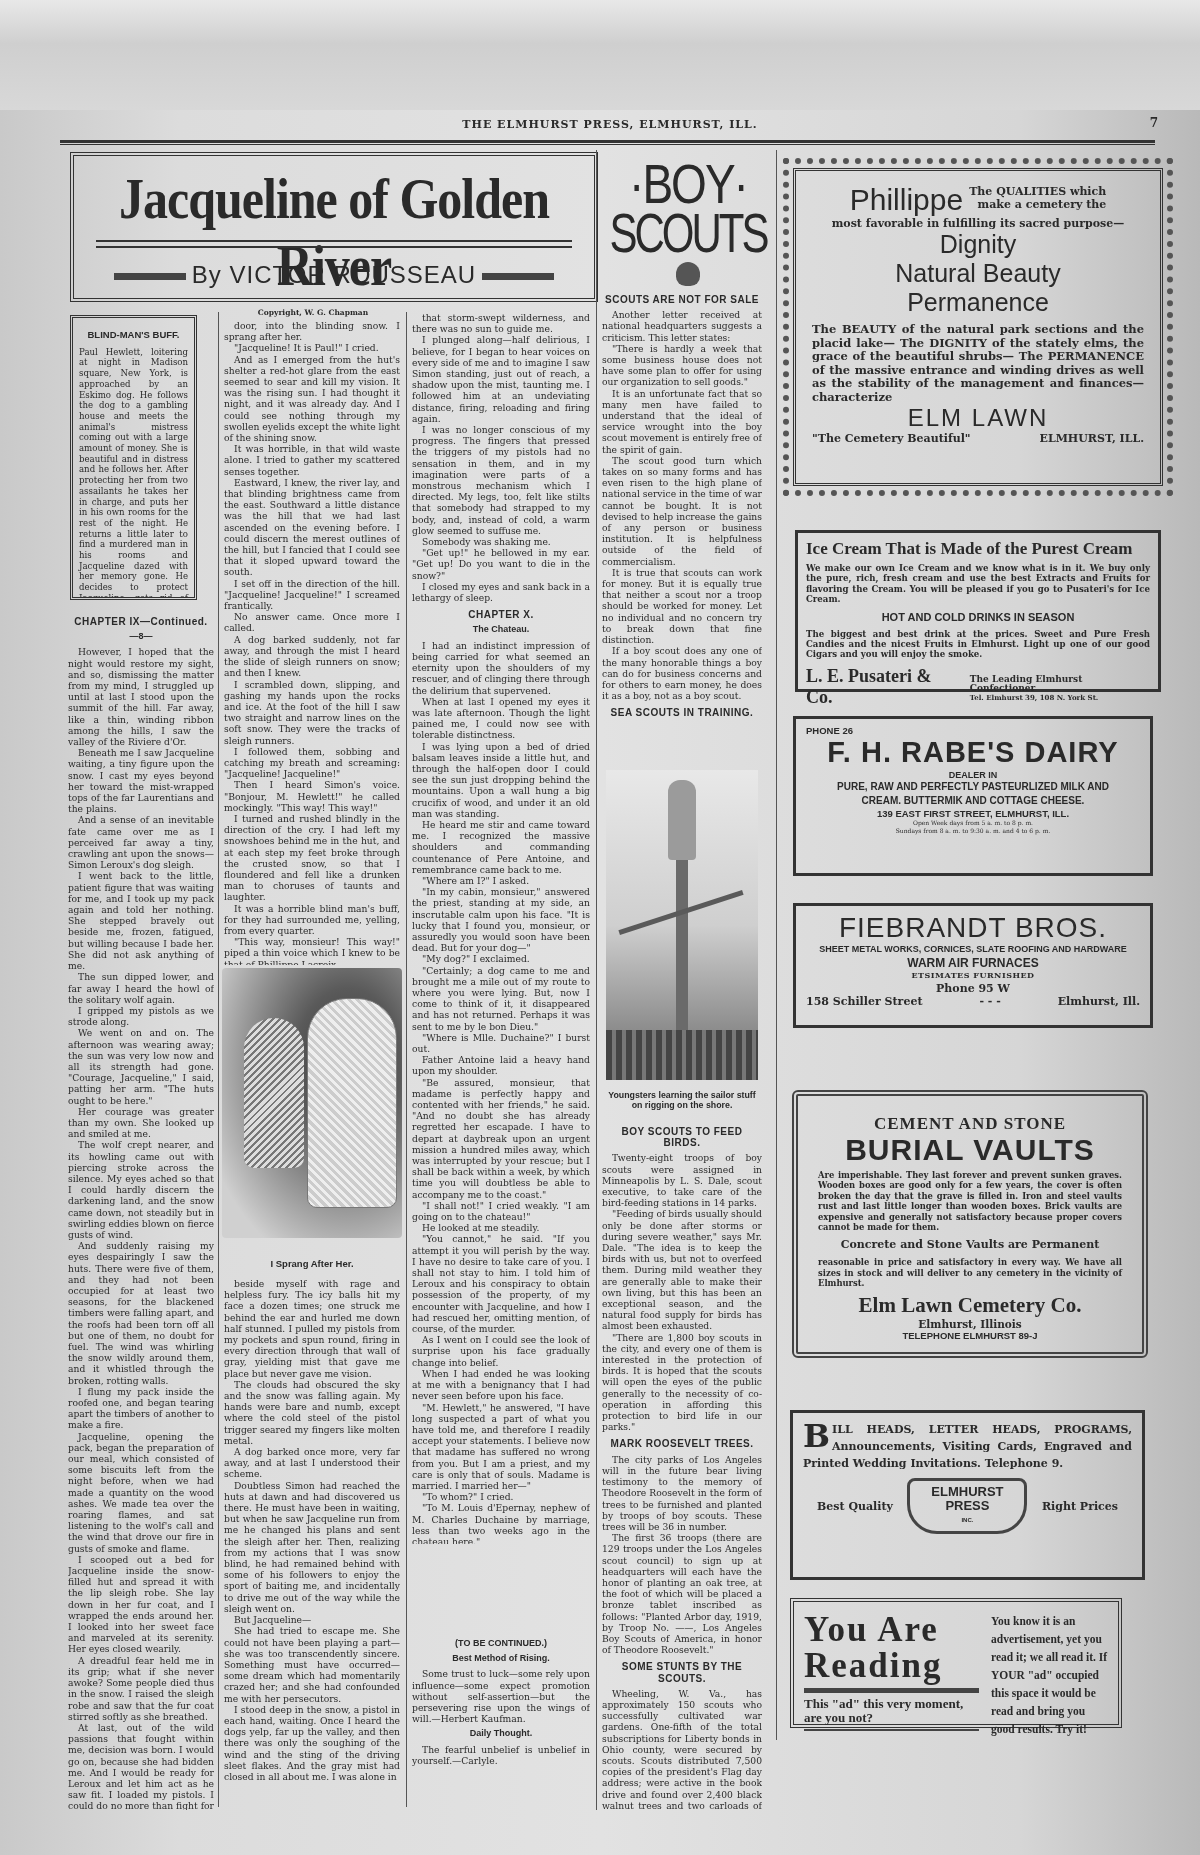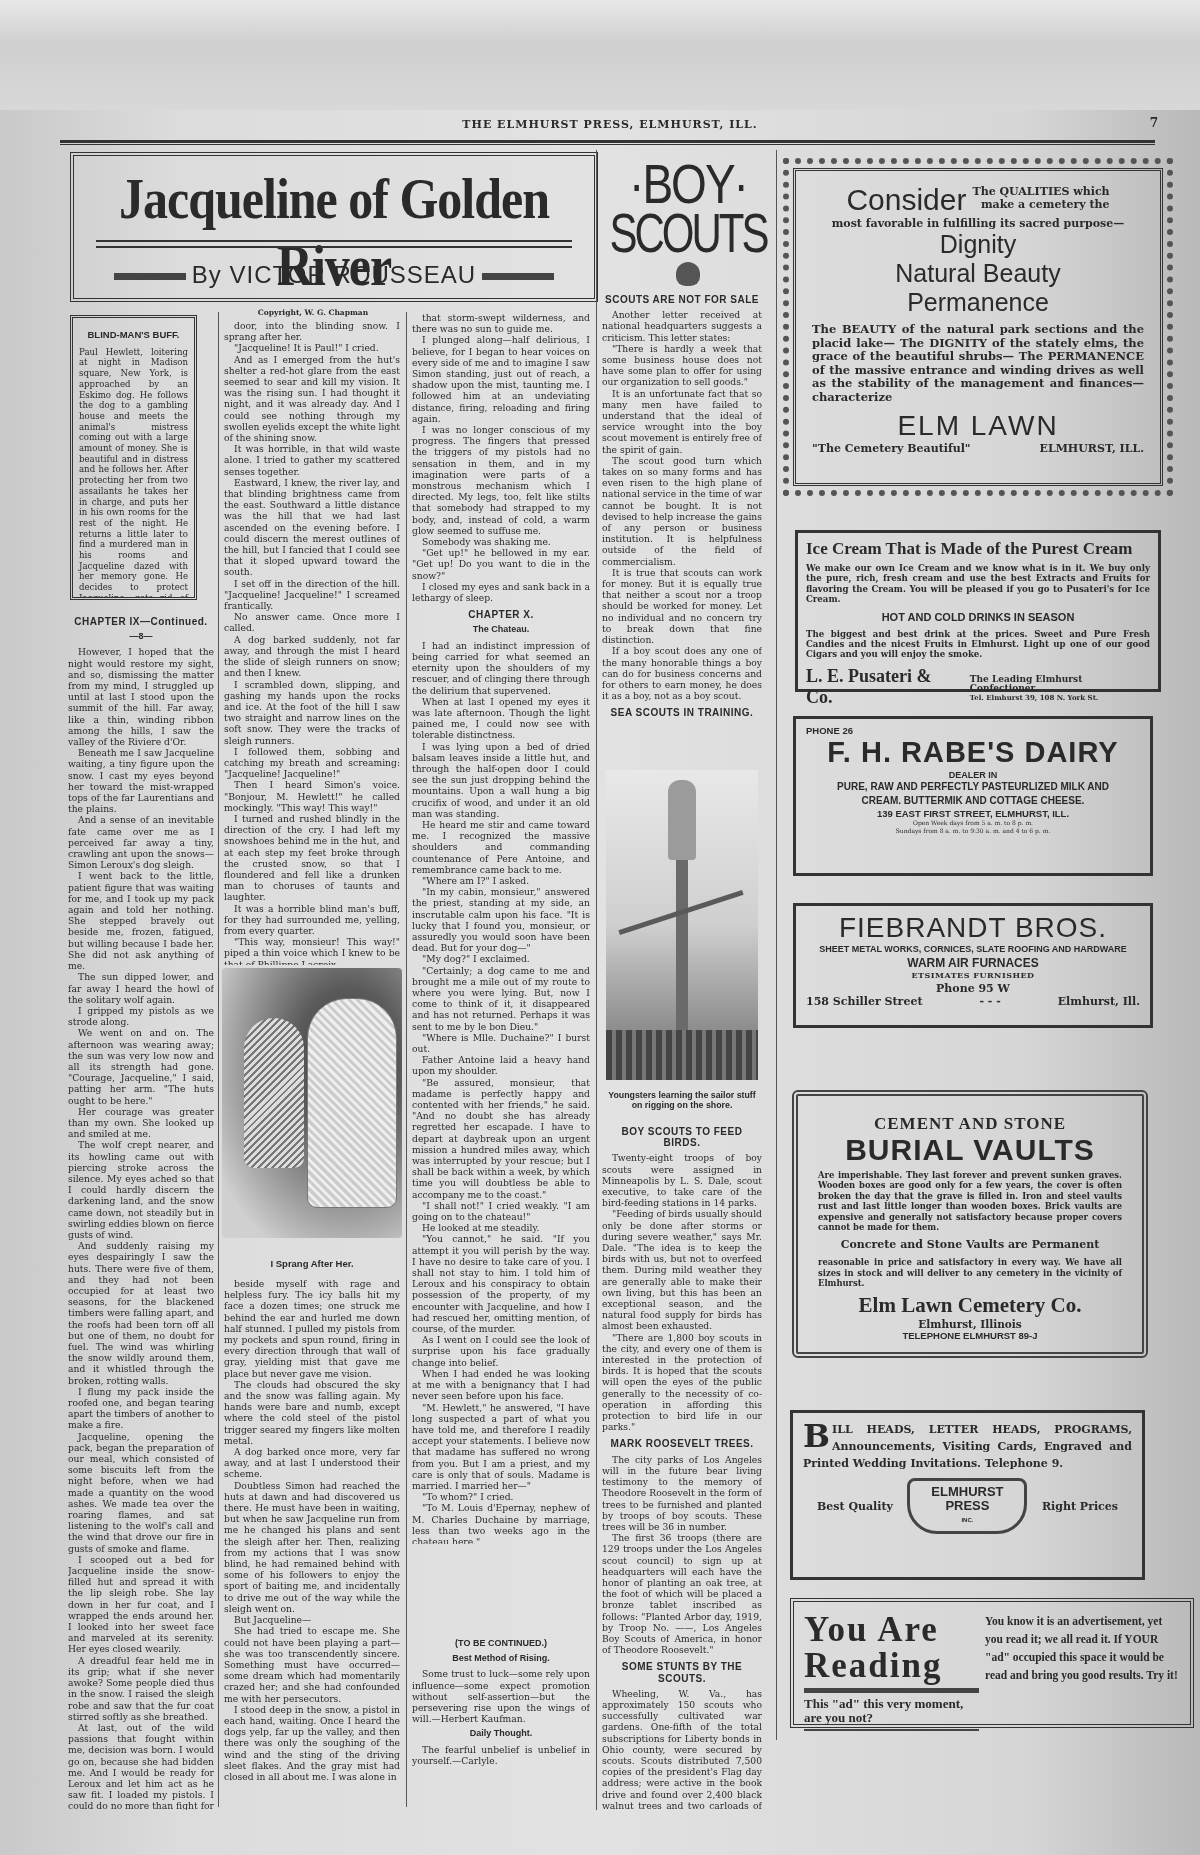--- a/index.html
+++ b/index.html
@@ -49,21 +49,21 @@
 
   
   .ad { position: absolute; border: 3px solid #333; background: transparent; }
   .ad-elm { left: 793px; top: 168px; width: 370px; height: 318px; border: 3px double #333; outline: 6px dotted #555; outline-offset: 4px; padding: 14px 16px; text-align: center; }
   .consider-row { display: flex; align-items: flex-start; justify-content: center; gap: 6px; }
   .consider-big { font-family: "Liberation Sans", sans-serif; font-size: 30px; line-height: 30px; }
   .consider-small { font-size: 11px; line-height: 13px; text-align: right; font-weight: bold; }
   .consider-purpose { font-size: 11px; font-weight: bold; margin-top: 2px; }
   .elm-word { font-family: "Liberation Sans", sans-serif; font-size: 25px; line-height: 29px; }
   .elm-body { text-align: justify; font-size: 11.5px; line-height: 13.5px; margin-top: 6px; font-weight: bold; }
-  .elm-lawn { font-family: "Liberation Sans", sans-serif; font-size: 28px; margin-top: 6px; letter-spacing: 2px; }
+  .elm-lawn { font-family: "Liberation Sans", sans-serif; font-size: 24px; letter-spacing: 2px; }
   .elm-footer { display: flex; justify-content: space-between; font-size: 11px; font-weight: bold; }
 
   .ad-ice { left: 795px; top: 530px; width: 366px; height: 162px; padding: 6px 8px; }
   .ice-title { font-family: "Liberation Serif", serif; font-weight: bold; font-size: 17px; white-space: nowrap; }
   .ice-body { font-size: 8.6px; line-height: 10.4px; font-weight: bold; text-align: justify; margin-top: 4px; }
   .ice-sub { font-family: "Liberation Sans", sans-serif; font-weight: bold; font-size: 11px; text-align: center; margin: 6px 0; }
   .ice-footer { display: flex; align-items: baseline; gap: 8px; margin-top: 6px; }
   .ice-name { font-family: "Liberation Serif", serif; font-weight: bold; font-size: 18px; }
   .ice-tag { font-size: 9px; font-weight: bold; line-height: 9px; }
 
@@ -93,21 +93,21 @@
   .vault-tel { font-family: "Liberation Sans", sans-serif; font-weight: bold; font-size: 9.5px; }
 
   .ad-press { left: 790px; top: 1410px; width: 355px; height: 170px; padding: 8px 10px; }
   .press-body { font-size: 11px; line-height: 17px; font-weight: bold; text-align: justify; }
   .press-body .dropcap { float: left; font-size: 32px; line-height: 30px; margin-right: 2px; }
   .press-row { display: flex; justify-content: space-between; align-items: center; margin-top: 6px; padding: 0 14px; }
   .press-side { font-size: 11px; font-weight: bold; text-align: center; line-height: 13px; }
   .press-logo { width: 120px; height: 56px; border: 3px solid #444; border-radius: 8px 8px 30px 30px; text-align: center; font-family: "Liberation Sans", sans-serif; font-weight: bold; font-size: 13px; line-height: 14px; padding-top: 4px; }
   .press-logo small { display: block; font-size: 6px; }
 
-  .ad-read { left: 790px; top: 1598px; width: 404px; height: 130px; border: 4px double #333; padding: 10px 10px; display: flex; gap: 6px; }
+  .ad-read { left: 790px; top: 1598px; width: 332px; height: 130px; border: 4px double #333; padding: 10px 10px; display: flex; gap: 12px; }
   .read-left { width: 175px; }
   .read-big { font-family: "Liberation Serif", serif; font-weight: bold; font-size: 35px; line-height: 36px; letter-spacing: 2px; }
   .read-sub { font-family: "Liberation Serif", serif; font-weight: bold; font-size: 13px; line-height: 14px; border-top: 5px solid #444; padding-top: 4px; margin-top: 4px; border-bottom: 2px solid #444; padding-bottom: 4px; }
   .read-right { flex: 1; font-family: "Liberation Serif", serif; font-weight: bold; font-size: 11.5px; line-height: 18px; }
 </style>
 </head>
 <body>
 
 <div class="page">
   <div class="top-noise"></div>
@@ -262,21 +262,21 @@
     <h4>MARK ROOSEVELT TREES.</h4>
     <p>The city parks of Los Angeles will in the future bear living testimony to the memory of Theodore Roosevelt in the form of trees to be furnished and planted by troops of boy scouts. These trees will be 36 in number.</p>
     <p>The first 36 troops (there are 129 troops under the Los Angeles scout council) to sign up at headquarters will each have the honor of planting an oak tree, at the foot of which will be placed a bronze tablet inscribed as follows: "Planted Arbor day, 1919, by Troop No. ——, Los Angeles Boy Scouts of America, in honor of Theodore Roosevelt."</p>
     <h4>SOME STUNTS BY THE SCOUTS.</h4>
     <p>Wheeling, W. Va., has approximately 150 scouts who successfully cultivated war gardens. One-fifth of the total subscriptions for Liberty bonds in Ohio county, were secured by scouts. Scouts distributed 7,500 copies of the president's Flag day address; were active in the book drive and found over 2,400 black walnut trees and two carloads of clothing for the Belgian relief. During the influenza epidemic scouts worked with the Red Cross.</p>
   </div>
   <div class="vrule" style="left:776px; top:150px; height:1590px;"></div>
 
   <div class="ad ad-elm">
     <div class="consider-row">
-      <span class="consider-big">Consider</span>
+      <span class="consider-big">Phillippe</span>
       <span class="consider-small"><span>The QUALITIES which</span><br><span>make a cemetery the</span></span>
     </div>
     <div class="consider-purpose">most favorable in fulfilling its sacred purpose—</div>
     <div class="elm-word">Dignity</div>
     <div class="elm-word">Natural Beauty</div>
     <div class="elm-word">Permanence</div>
     <div class="elm-body">The BEAUTY of the natural park sections and the placid lake— The DIGNITY of the stately elms, the grace of the beautiful shrubs— The PERMANENCE of the massive entrance and winding drives as well as the stability of the management and finances—characterize</div>
     <div class="elm-lawn">ELM LAWN</div>
     <div class="elm-footer">
       <span>"The Cemetery Beautiful"</span>

